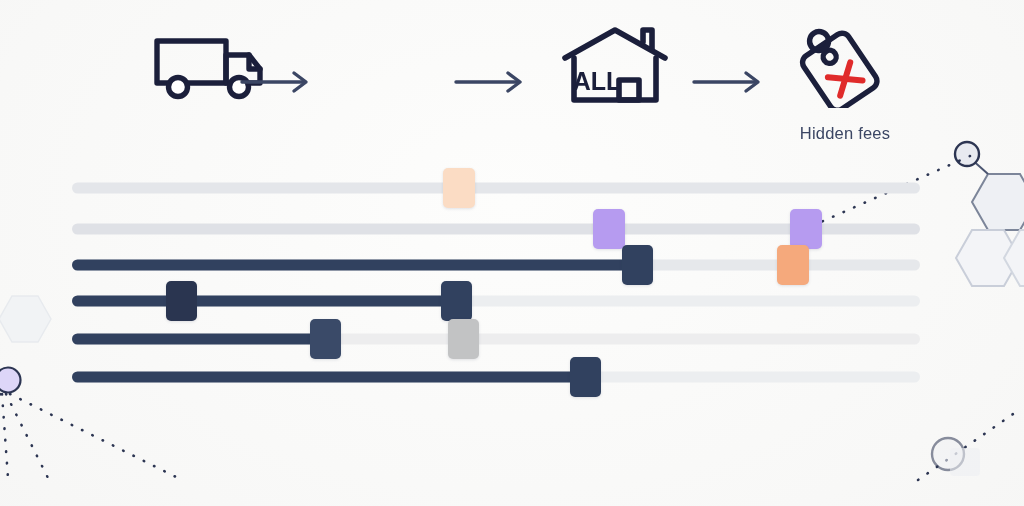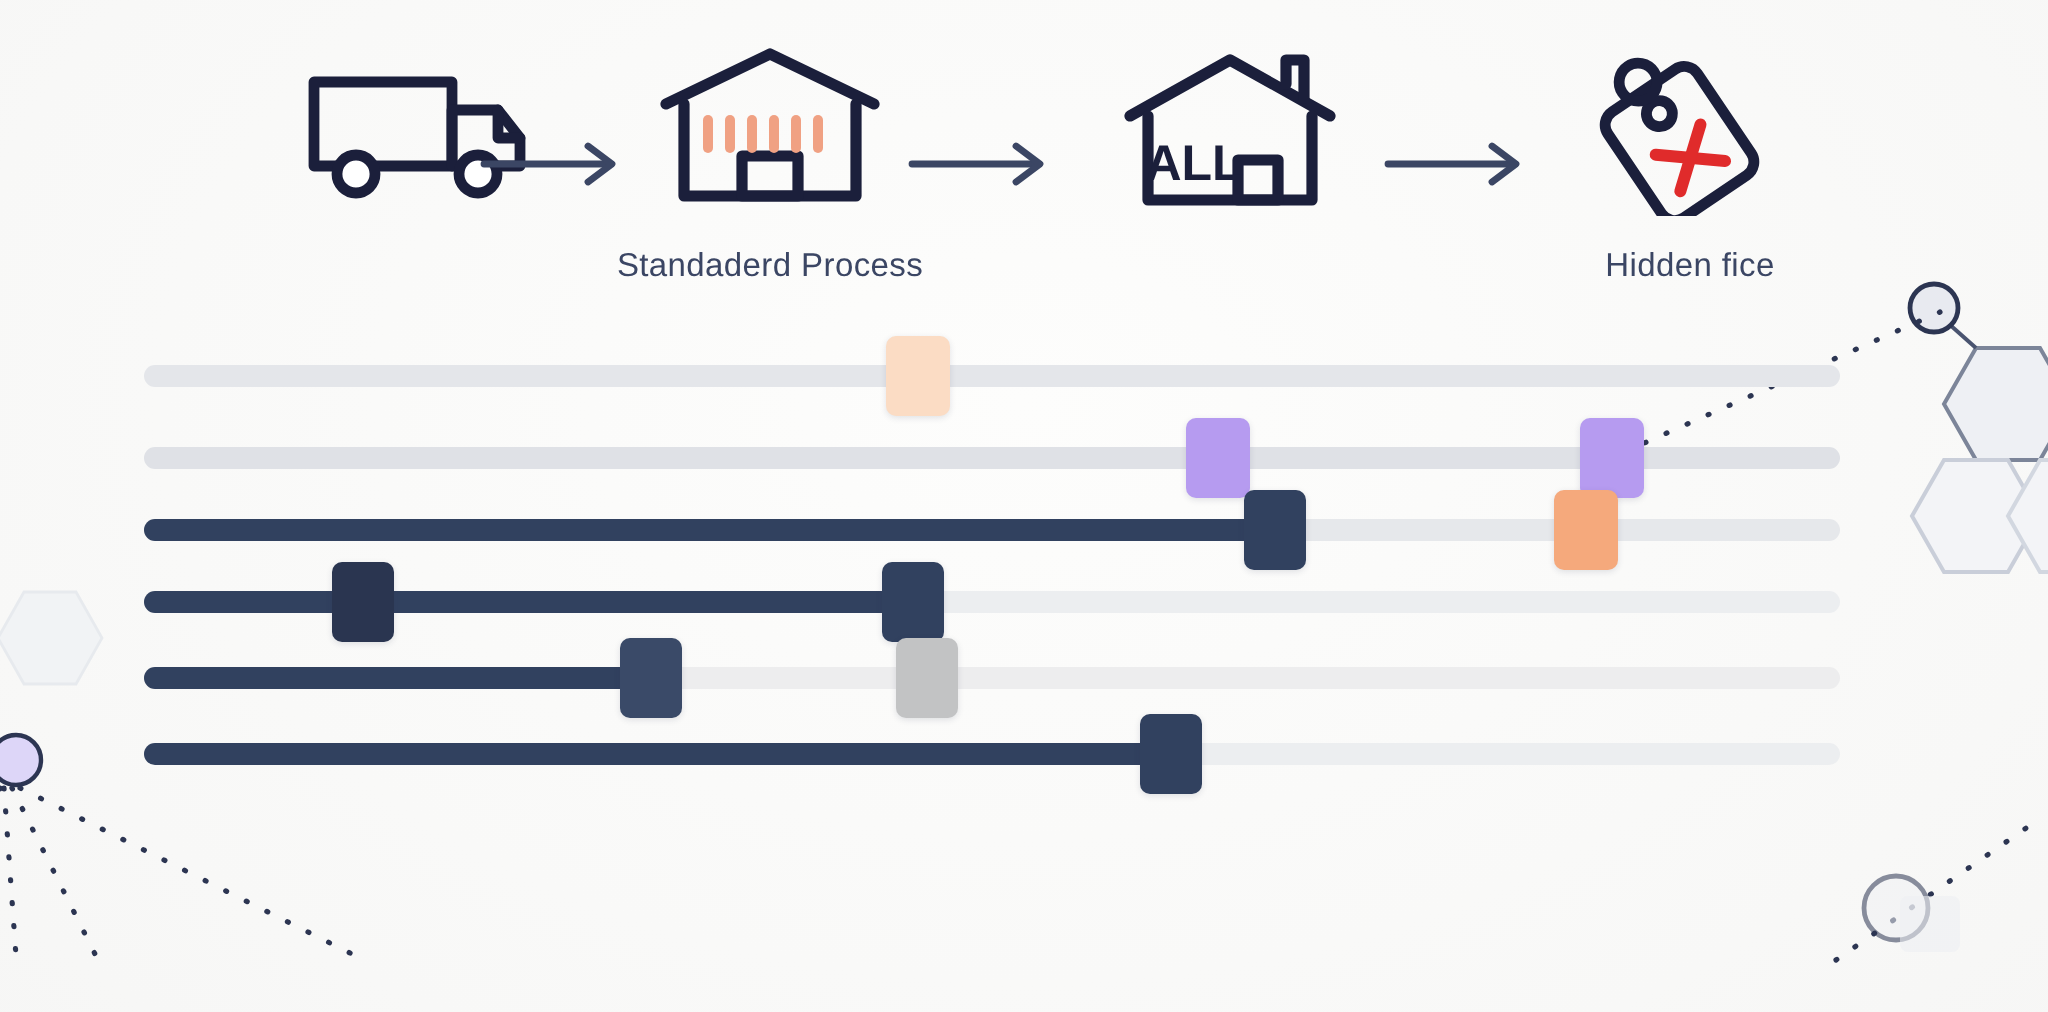--- a/index.html
+++ b/index.html
@@ -158,40 +158,20 @@
       <div class="flow-label"></div>
     </div>
 
     <svg class="flow-arrow" style="left:168px;" viewBox="0 0 78 24">
       <g stroke="#3b4664" stroke-width="3.4" fill="none" stroke-linecap="round" stroke-linejoin="round">
         <line x1="4" y1="12" x2="66" y2="12"></line>
         <polyline points="56,3 68,12 56,21"></polyline>
       </g>
     </svg>
 
-    <div class="flow-step" style="left:230px;">
-      <div class="flow-icon">
-        <svg width="116" height="86" viewBox="0 0 116 86">
-          <g fill="none" stroke="#1b1f3b" stroke-width="5.6" stroke-linejoin="round" stroke-linecap="round">
-            <polyline points="6,30 58,5 110,30"></polyline>
-            <path d="M15 30 L15 76 L101 76 L101 30"></path>
-            <rect x="44" y="56" width="28" height="20"></rect>
-          </g>
-          <g stroke="#f0a183" stroke-width="5" stroke-linecap="round">
-            <line x1="27" y1="38" x2="27" y2="52"></line>
-            <line x1="38" y1="38" x2="38" y2="52"></line>
-            <line x1="49" y1="38" x2="49" y2="52"></line>
-            <line x1="60" y1="38" x2="60" y2="52"></line>
-            <line x1="71" y1="38" x2="71" y2="52"></line>
-            <line x1="82" y1="38" x2="82" y2="52"></line>
-          </g>
-        </svg>
-      </div>
-      <div class="flow-label">Standaderd Process</div>
-    </div>
 
     <svg class="flow-arrow" style="left:382px;" viewBox="0 0 78 24">
       <g stroke="#3b4664" stroke-width="3.4" fill="none" stroke-linecap="round" stroke-linejoin="round">
         <line x1="4" y1="12" x2="66" y2="12"></line>
         <polyline points="56,3 68,12 56,21"></polyline>
       </g>
     </svg>
 
     <div class="flow-step" style="left:460px;">
       <div class="flow-icon">
@@ -224,21 +204,21 @@
               <circle cx="43" cy="28" r="6.5"></circle>
               <circle cx="43" cy="9" r="9.5"></circle>
             </g>
             <g stroke="#e02b2b" stroke-width="6" stroke-linecap="round">
               <line x1="30" y1="44" x2="57" y2="66"></line>
               <line x1="57" y1="44" x2="30" y2="66"></line>
             </g>
           </g>
         </svg>
       </div>
-      <div class="flow-label">Hidden fice</div>
+      <div class="flow-label">Hidden fees</div>
     </div>
   </div>
 
   <div id="sliders">
       <div class="slider-row" style="top: 168px;">
         <div class="track-base" style="left: 72px; width: 848px; background: rgb(228, 230, 234);"></div>
         <div class="handle" style="left: 443px; width: 32px; height: 40px; background: rgb(251, 220, 196);"></div>
       </div>
       <div class="slider-row" style="top: 209px;">
         <div class="track-base" style="left: 72px; width: 848px; background: rgb(223, 225, 230);"></div>

